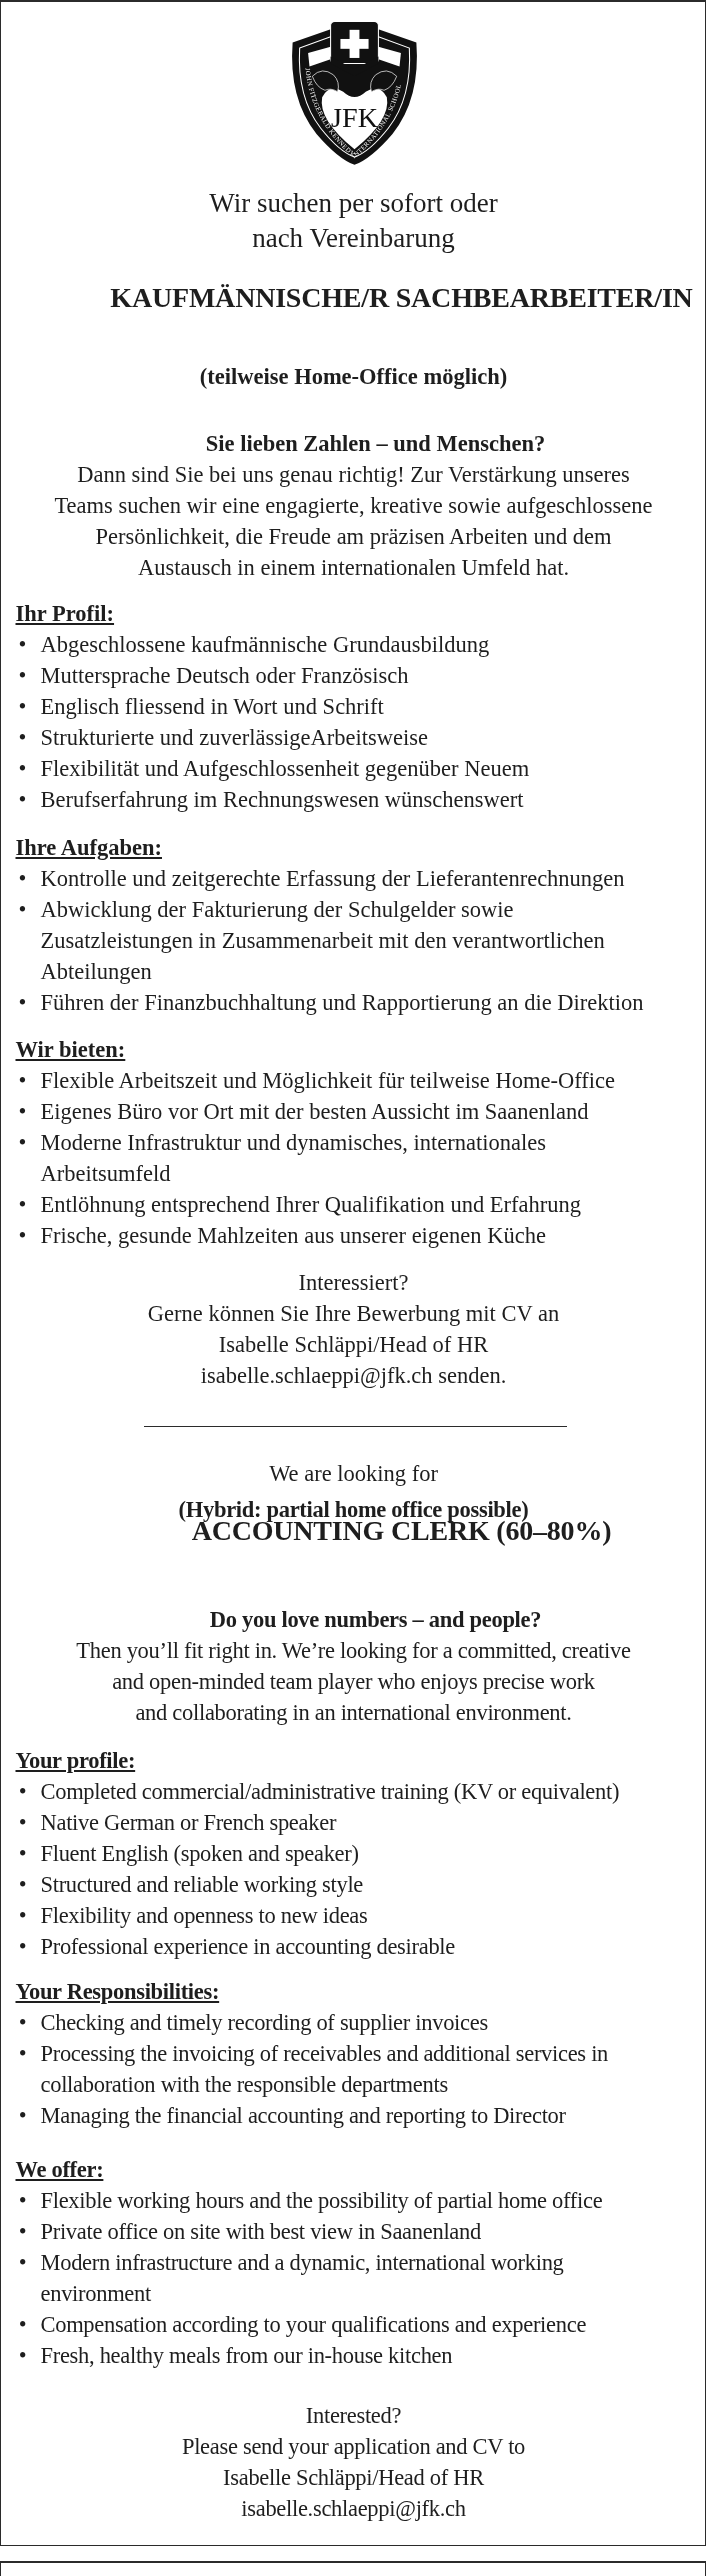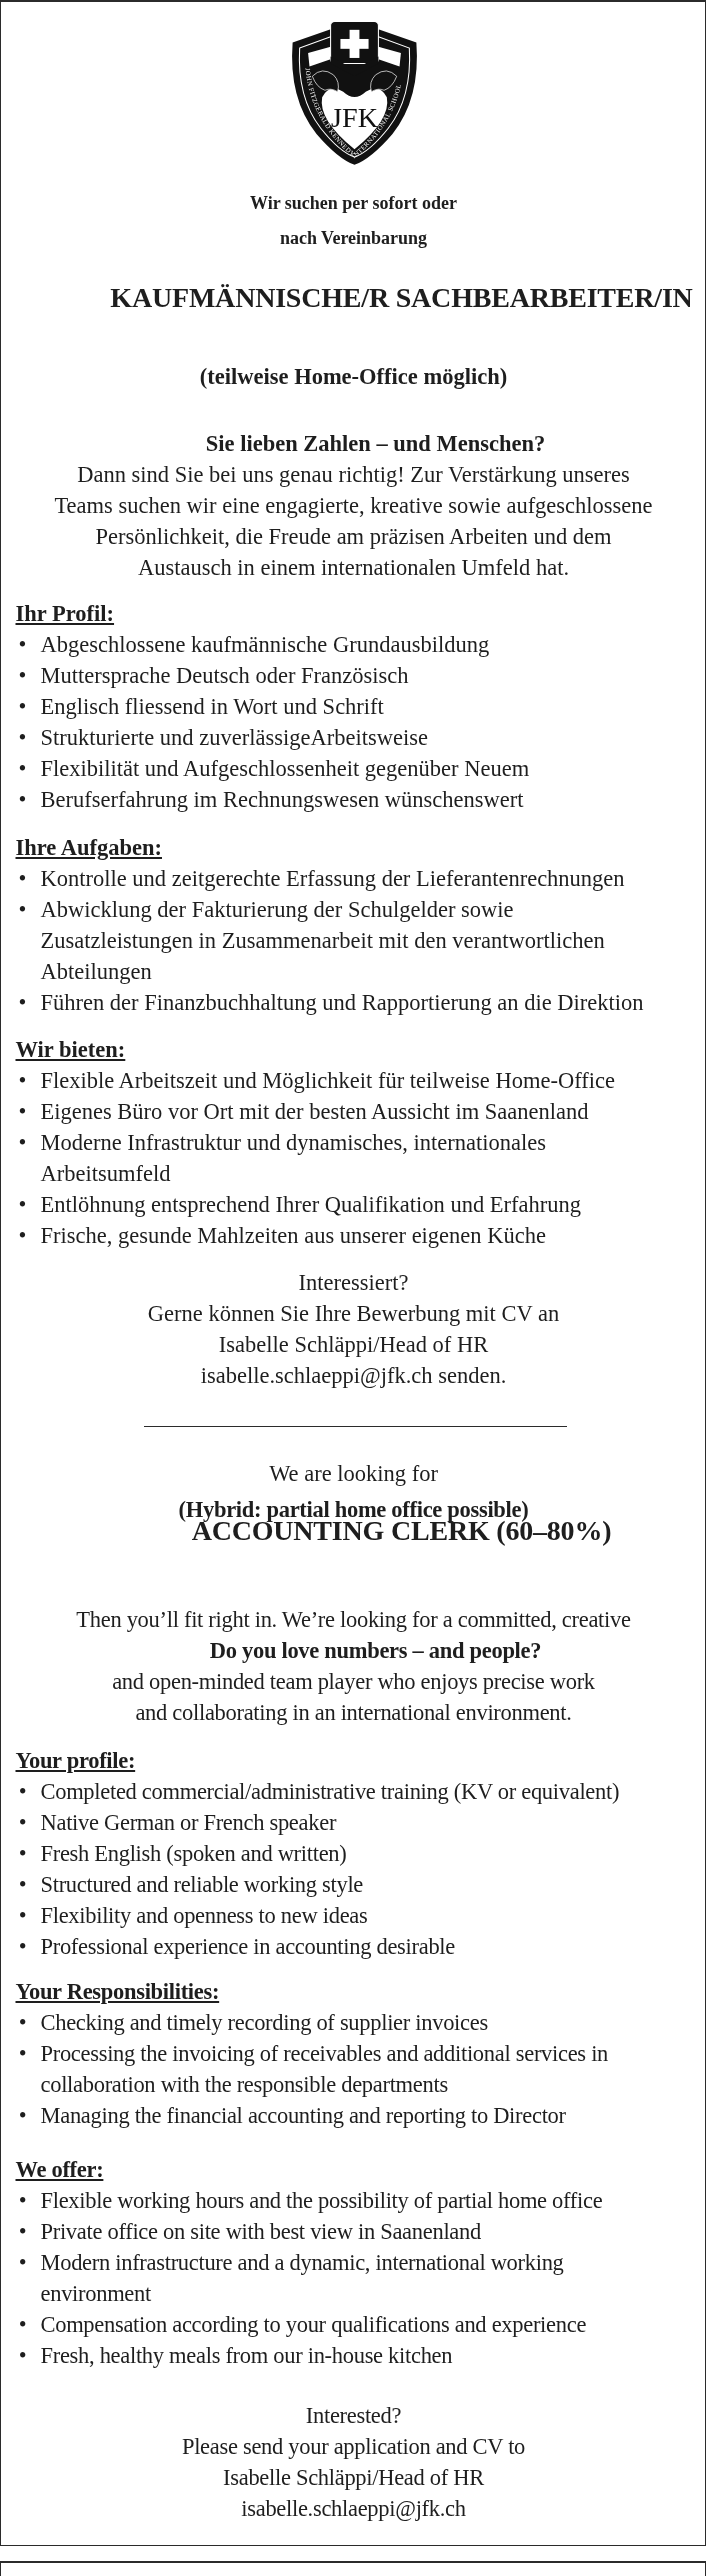--- a/index.html
+++ b/index.html
@@ -5,21 +5,21 @@
   html, body { margin: 0; padding: 0; background: #ffffff; }
   body { width: 710px; height: 2576px; position: relative; overflow: hidden;
          font-family: "Liberation Serif", "DejaVu Serif", serif; color: #1e1e1e; }
   .box { position: absolute; left: 0; top: 0; width: 704px; height: 2543px;
          border: 1.4px solid #2b2b2b; border-top-width: 2.1px; box-sizing: content-box; }
   .box2 { position: absolute; left: 0; top: 2561px; width: 704px; height: 28px;
           border: 1.4px solid #2b2b2b; border-top-width: 2.1px; border-bottom: none; }
   .abs { position: absolute; left: 0; width: 707px; }
   .center { text-align: center; }
   .reg { font-size: 22.5px; line-height: 31px; font-weight: normal; }
-  .intro { font-size: 18px; line-height: 35px; font-weight: bold; }
+  .intro { font-size: 27px; line-height: 35px; }
   .title { font-size: 28px; line-height: 39px; font-weight: bold; letter-spacing: -0.2px; padding-left: 48px; }
   .subtitle { font-size: 22.5px; line-height: 31px; font-weight: bold; }
   .bold { font-weight: bold; padding-left: 44px; }
   .section { position: absolute; left: 15.5px; width: 683px; font-size: 22.5px; line-height: 31px; }
   .section h3 { margin: 0; font-size: 22.5px; line-height: 31px; font-weight: bold; text-decoration: underline; }
   .section ul { list-style: none; margin: 0; padding: 0; }
   .section li { position: relative; padding-left: 25px; }
   .section li .dot { position: absolute; left: 0; top: 0; width: 14px; text-align: center; }
   .en { letter-spacing: -0.3px; }
   .divider { position: absolute; left: 144px; top: 1426px; width: 423px; height: 0;
@@ -116,32 +116,32 @@
 
 <div class="divider"></div>
 
 <div class="abs center reg" style="top:1458px;">We are looking for</div>
 
 <div class="abs center title" style="top:1511px;">ACCOUNTING CLERK (60–80%)</div>
 
 <div class="abs center subtitle en" style="top:1494px;">(Hybrid: partial home office possible)</div>
 
 <div class="abs center reg en" style="top:1604px;">
+  <span class="line bold">Do you love numbers – and people?</span>
   <span class="line">Then you’ll fit right in. We’re looking for a committed, creative</span>
-  <span class="line bold">Do you love numbers – and people?</span>
   <span class="line">and open-minded team player who enjoys precise work</span>
   <span class="line">and collaborating in an international environment.</span>
 </div>
 
 <div class="section en" style="top:1745px;">
   <h3>Your profile:</h3>
   <ul>
     <li><span class="dot">•</span><span>Completed commercial/administrative training (KV or equivalent)</span></li>
     <li><span class="dot">•</span><span>Native German or French speaker</span></li>
-    <li><span class="dot">•</span><span>Fresh English (spoken and written)</span></li>
+    <li><span class="dot">•</span><span>Fluent English (spoken and speaker)</span></li>
     <li><span class="dot">•</span><span>Structured and reliable working style</span></li>
     <li><span class="dot">•</span><span>Flexibility and openness to new ideas</span></li>
     <li><span class="dot">•</span><span>Professional experience in accounting desirable</span></li>
   </ul>
 </div>
 
 <div class="section en" style="top:1976px;">
   <h3>Your Responsibilities:</h3>
   <ul>
     <li><span class="dot">•</span><span>Checking and timely recording of supplier invoices</span></li>

